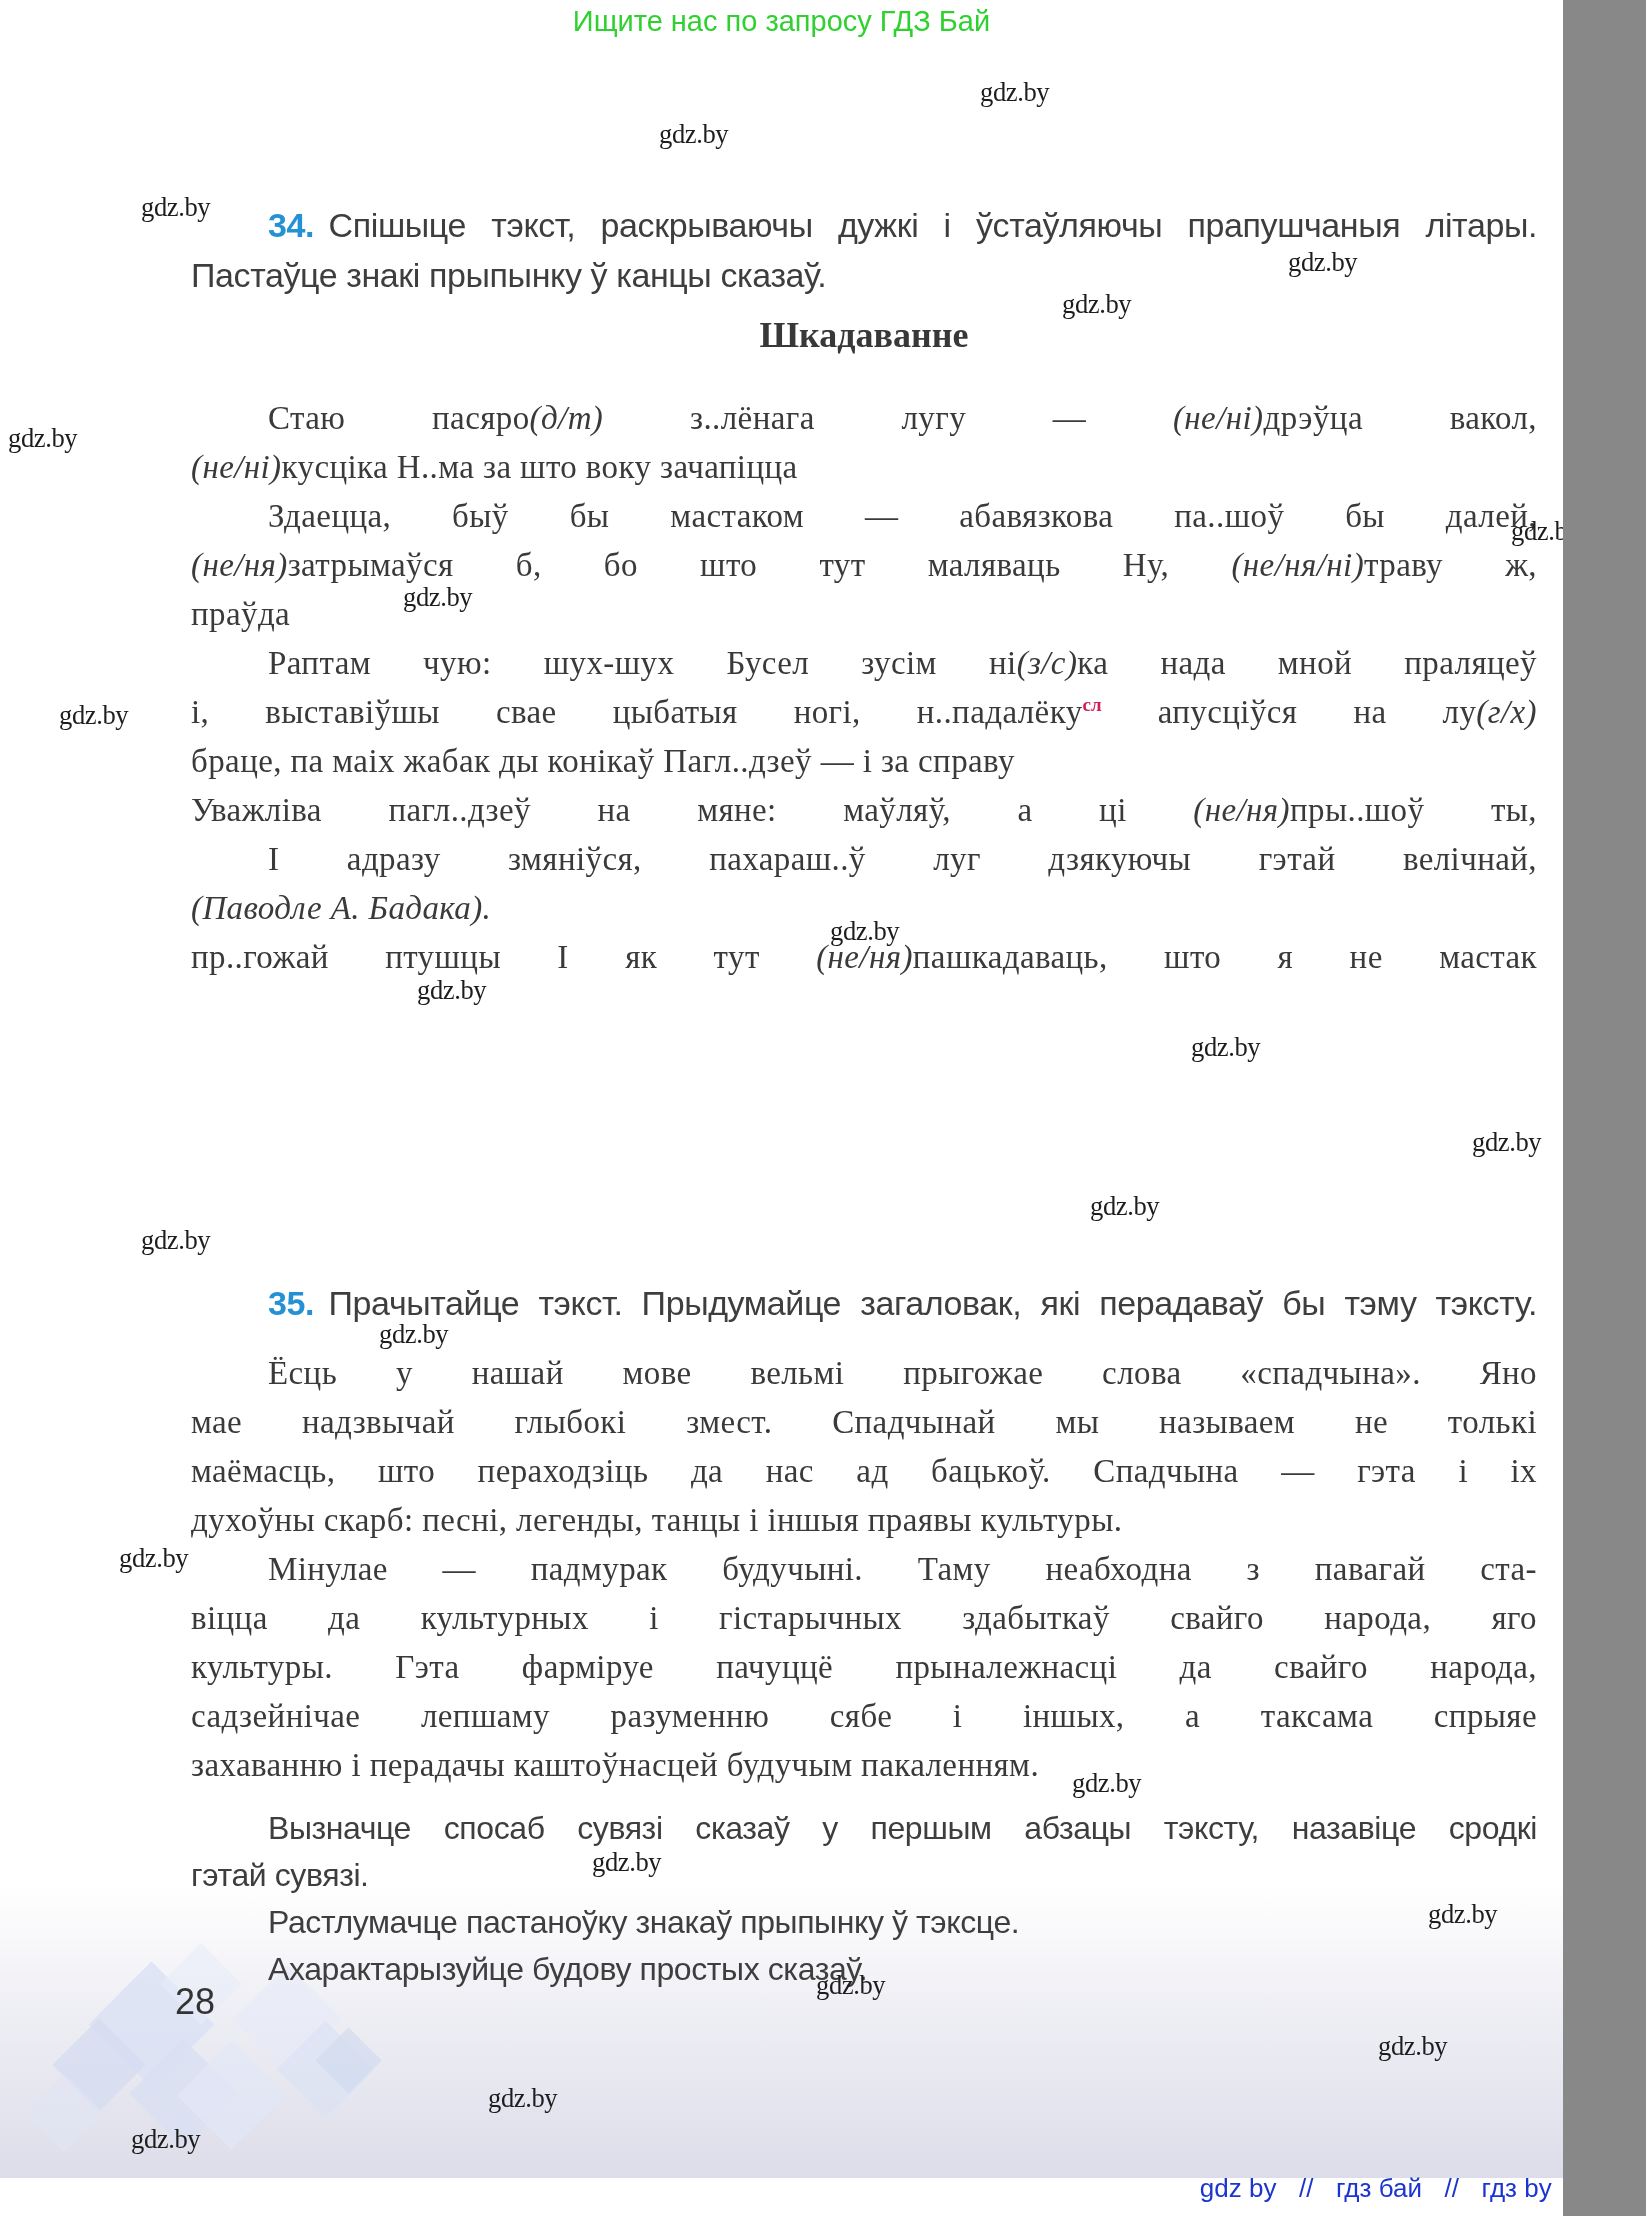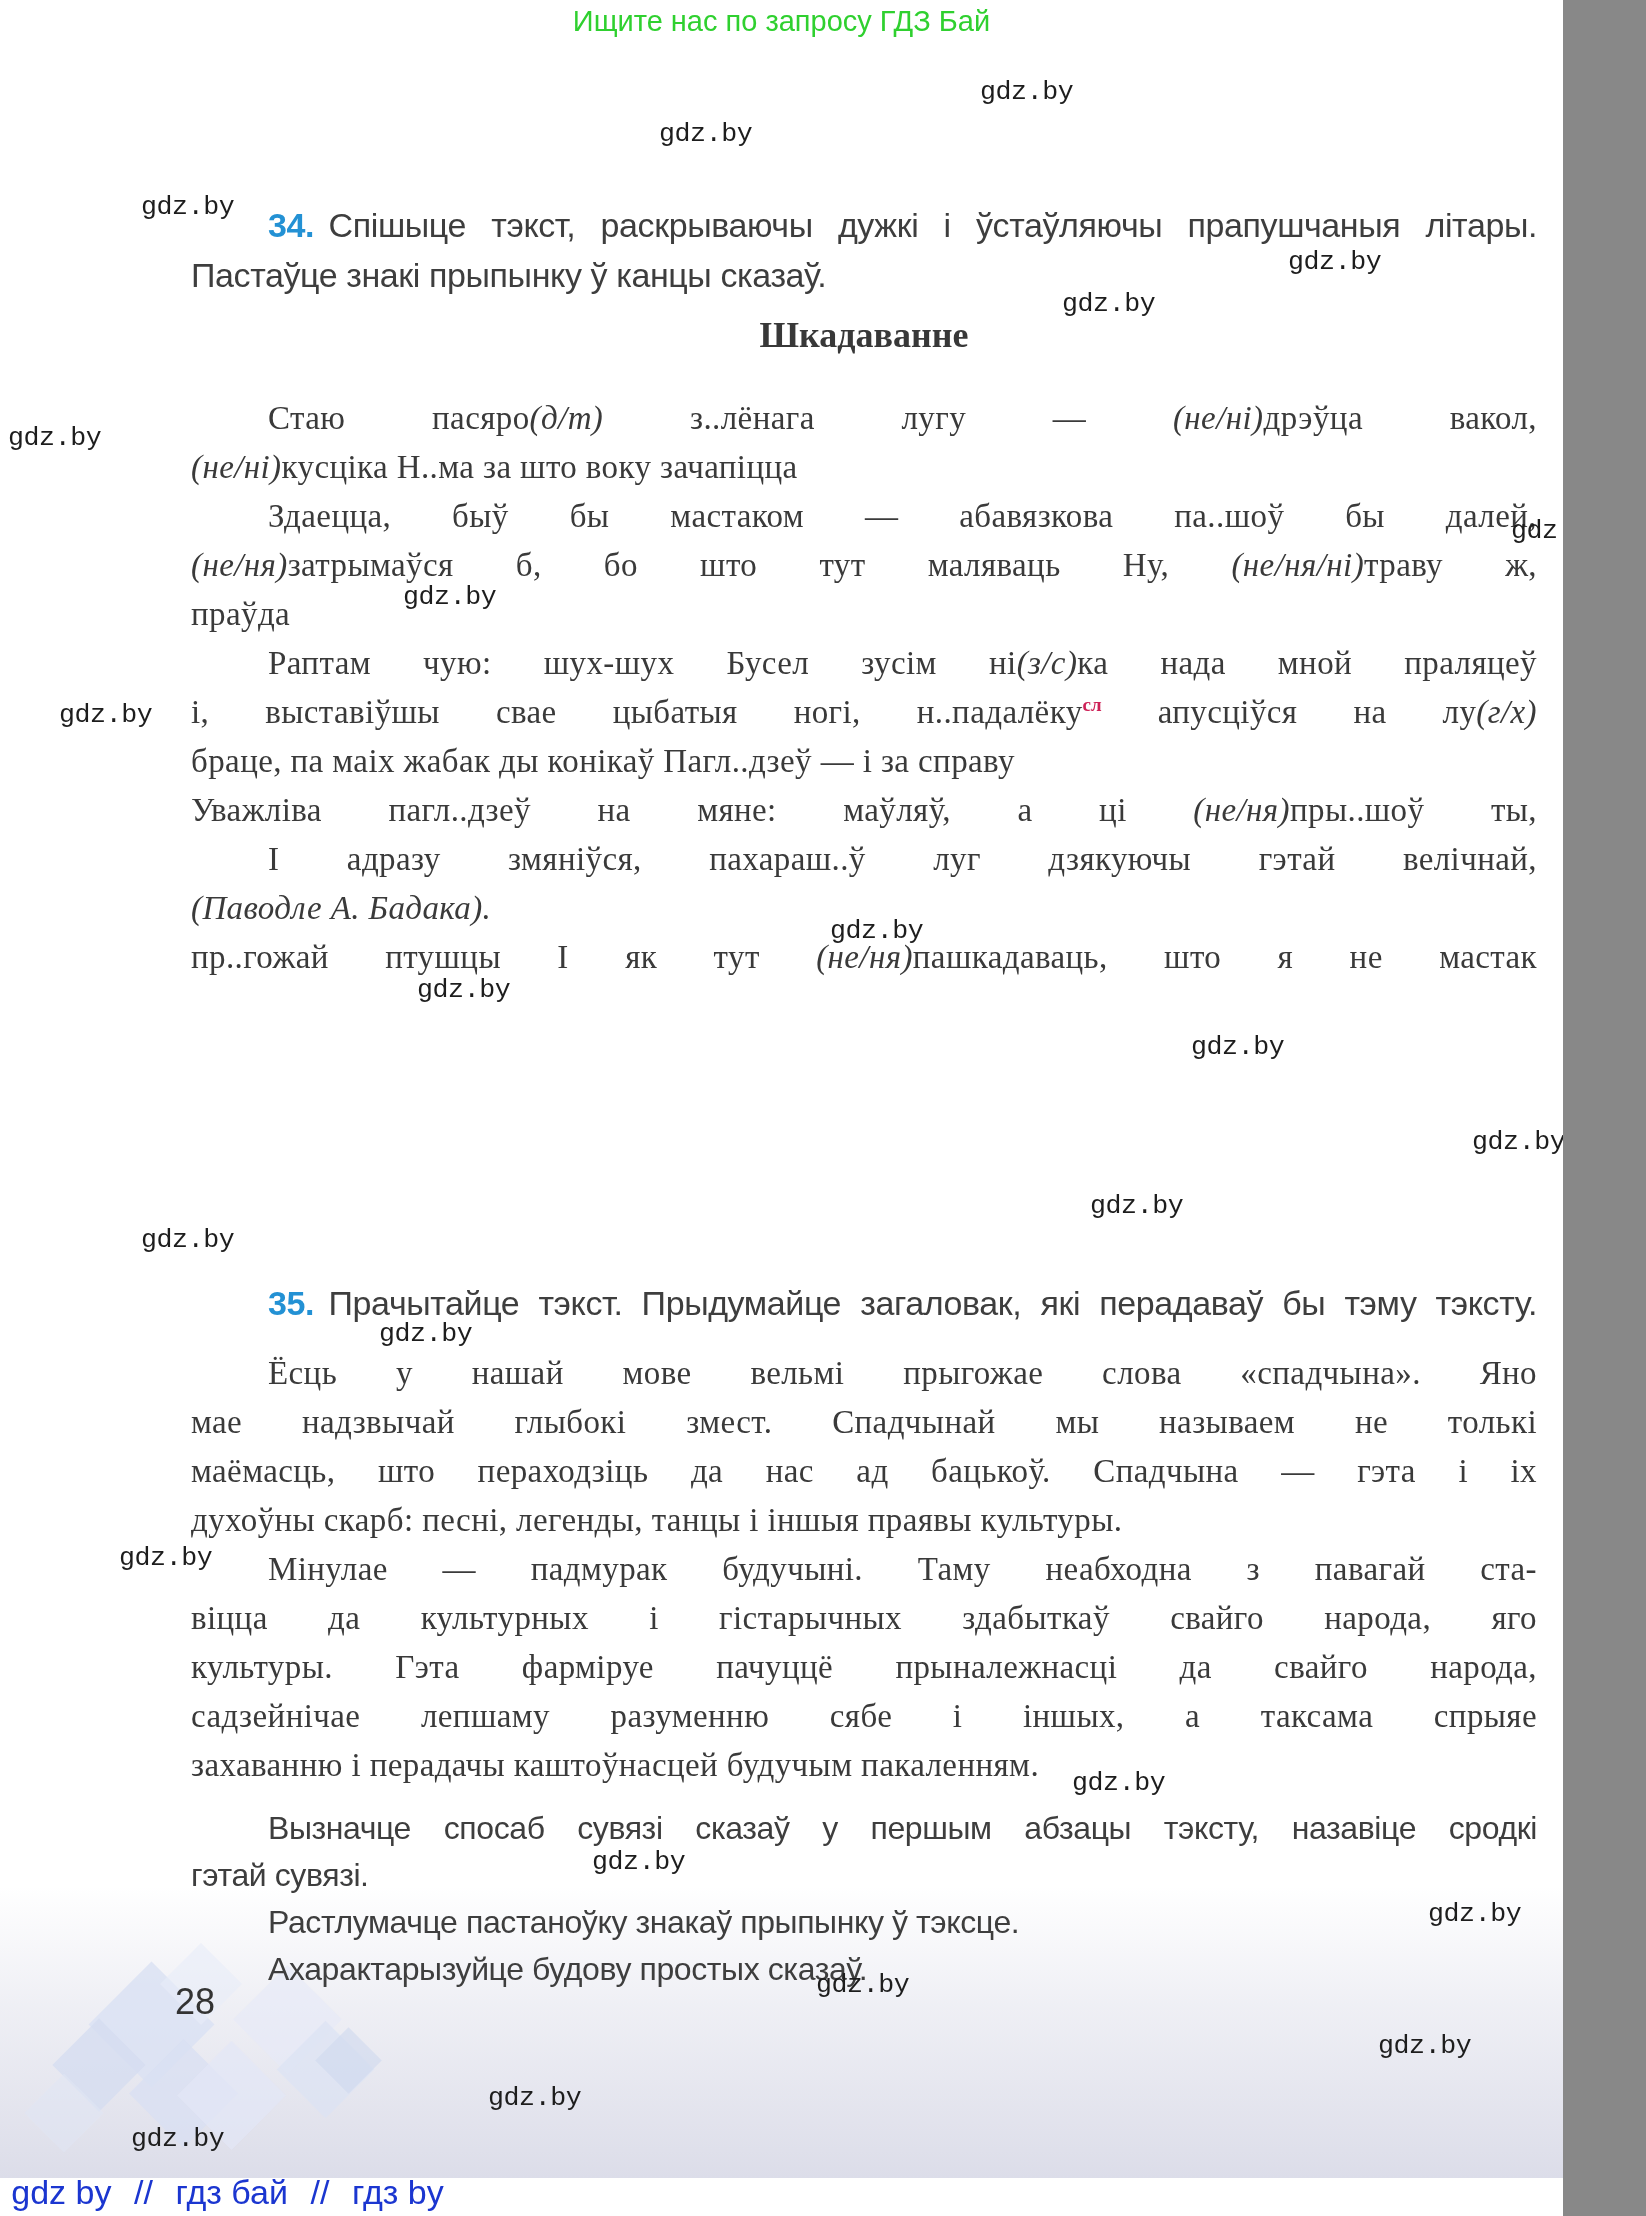--- a/index.html
+++ b/index.html
@@ -8,21 +8,21 @@
     overflow:hidden;font-family:"Liberation Serif",serif;color:#3a3a3a;
   }
   
   .banner{
     position:absolute;top:4.8px;left:0;width:100%;text-align:center;
     font-family:"Liberation Sans",sans-serif;font-size:29px;
     color:var(--green,#2fd02f);z-index:4;
   }
   
   .wm{
-    position:absolute;font-family:Liberation Mono, monospace;
+    position:absolute;font-family:Liberation Serif, serif;
     font-size:26.6px;color:#1d1d1d;z-index:5;white-space:nowrap;
     letter-spacing:-0.4px;
   }
   
   .block{position:absolute;left:191px;width:1346px;z-index:3;}
   .line{text-align:justify;text-align-last:justify;white-space:nowrap;}
   .line.last{text-align-last:left;}
   .line.indent{padding-left:77px;}
   .seg-i{font-style:italic;}
   .seg-num{
@@ -53,22 +53,22 @@
     position:absolute;left:0;top:1886px;width:100%;height:292px;z-index:0;
     background:linear-gradient(to bottom,
       rgba(220,221,233,0) 0%,rgba(220,221,233,0.45) 40%,#dcdde9 100%);
   }
   .diamond{position:absolute;z-index:1;}
   .page-number{
     position:absolute;left:175px;top:1981px;font-size:36px;color:#333;z-index:3;
     font-family:Liberation Sans, sans-serif;
   }
   .footer{
-    position:absolute;left:0;top:2173px;width:100%;text-align:left;z-index:4;
-    font-family:"Liberation Sans",sans-serif;font-size:34px;
+    position:absolute;left:0;top:2173px;width:100%;text-align:right;z-index:4;
+    font-family:"Liberation Sans",sans-serif;font-size:26px;
     color:var(--footer-blue,#1b36d0);
   }
   .footer span{margin:0 11.3px;}
 </style>
 </head>
 <body>
 
 <div class="page" style="--green: #2fd02f; --num-blue: #2391d4; --head-blue: #187ac2; --sup-red: #ce2157; --footer-blue: #1b36d0;">
 
   <div class="banner">Ищите нас по запросу ГДЗ Бай</div>

